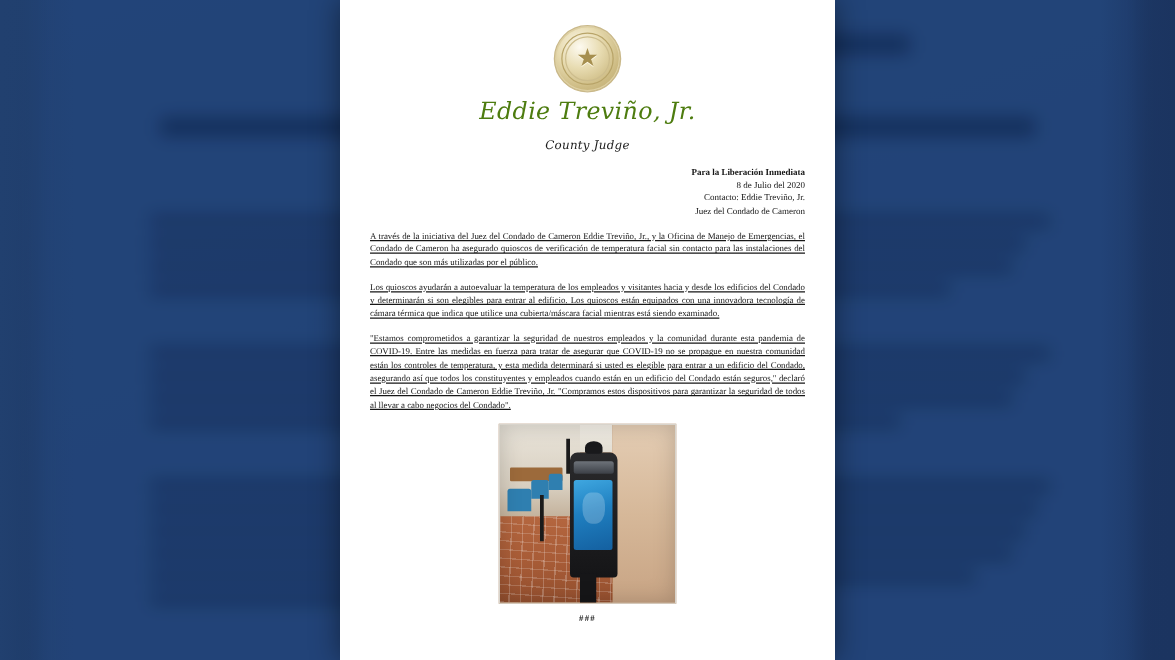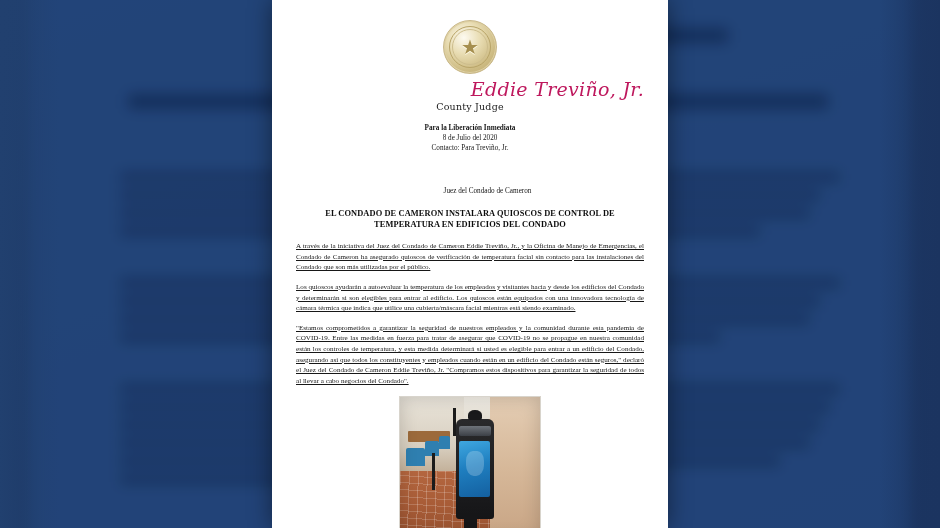--- a/index.html
+++ b/index.html
@@ -100,43 +100,43 @@
     line-height: 1;
     color: #a68f4f;
     text-shadow: 0 1px 0 #fffbe9;
   }
 
   .judge-name {
     font-family: "DejaVu Serif", "Liberation Serif", serif;
     font-style: italic;
     font-size: 19px;
     letter-spacing: 0.3px;
-    color: #be185d;
+    color: #4d7c0f;
     margin-top: 6px;
     line-height: 1.05;
-    text-align: right;
   }
   .judge-title {
     font-family: "DejaVu Serif", "Liberation Serif", serif;
+    font-style: italic;
     font-size: 9.5px;
     color: #1a1a1a;
-    margin-top: 1px;
+    margin-top: 11px;
     letter-spacing: 0.2px;
   }
 
   
   .release-block {
     margin-top: 11px;
     font-size: 7.2px;
     line-height: 1.42;
     color: #161616;
-    text-align: center;
+    text-align: right;
   }
   .release-block .bold { font-weight: bold; }
-  .release-block .indent { padding-left: 35px; display: block; margin-top: 32px; }
+  .release-block .indent { padding-left: 35px; display: block; }
 
   
   .headline {
     margin-top: 12px;
     text-align: center;
     font-weight: bold;
     font-size: 8.4px;
     line-height: 1.38;
     letter-spacing: 0.1px;
     color: #0d0d0d;
@@ -280,25 +280,24 @@
       <div class="seal">
         <span class="seal-star">★</span>
       </div>
       <div class="judge-name">Eddie Treviño, Jr.</div>
       <div class="judge-title">County Judge</div>
     </div>
 
     <div class="release-block">
       <div class="bold">Para la Liberación Inmediata</div>
       <div>8 de Julio del 2020</div>
-      <div>Contacto: Para Treviño, Jr.</div>
+      <div>Contacto: Eddie Treviño, Jr.</div>
       <div class="indent">Juez del Condado de Cameron</div>
     </div>
 
-    <div class="headline">EL CONDADO DE CAMERON INSTALARA QUIOSCOS DE CONTROL DE TEMPERATURA EN EDIFICIOS DEL CONDADO</div>
 
     <div class="body-copy">
       <p>A través de la iniciativa del Juez del Condado de Cameron Eddie Treviño, Jr., y la Oficina de Manejo de Emergencias, el Condado de Cameron ha asegurado quioscos de verificación de temperatura facial sin contacto para las instalaciones del Condado que son más utilizadas por el público.</p>
       <p>Los quioscos ayudarán a autoevaluar la temperatura de los empleados y visitantes hacia y desde los edificios del Condado y determinarán si son elegibles para entrar al edificio. Los quioscos están equipados con una innovadora tecnología de cámara térmica que indica que utilice una cubierta/máscara facial mientras está siendo examinado.</p>
       <p>"Estamos comprometidos a garantizar la seguridad de nuestros empleados y la comunidad durante esta pandemia de COVID-19. Entre las medidas en fuerza para tratar de asegurar que COVID-19 no se propague en nuestra comunidad están los controles de temperatura, y esta medida determinará si usted es elegible para entrar a un edificio del Condado, asegurando así que todos los constituyentes y empleados cuando están en un edificio del Condado están seguros," declaró el Juez del Condado de Cameron Eddie Treviño, Jr. "Compramos estos dispositivos para garantizar la seguridad de todos al llevar a cabo negocios del Condado".</p>
     </div>
 
     <div class="photo-wrap">
       <div class="photo">
         <div class="ph-ceil"></div>

